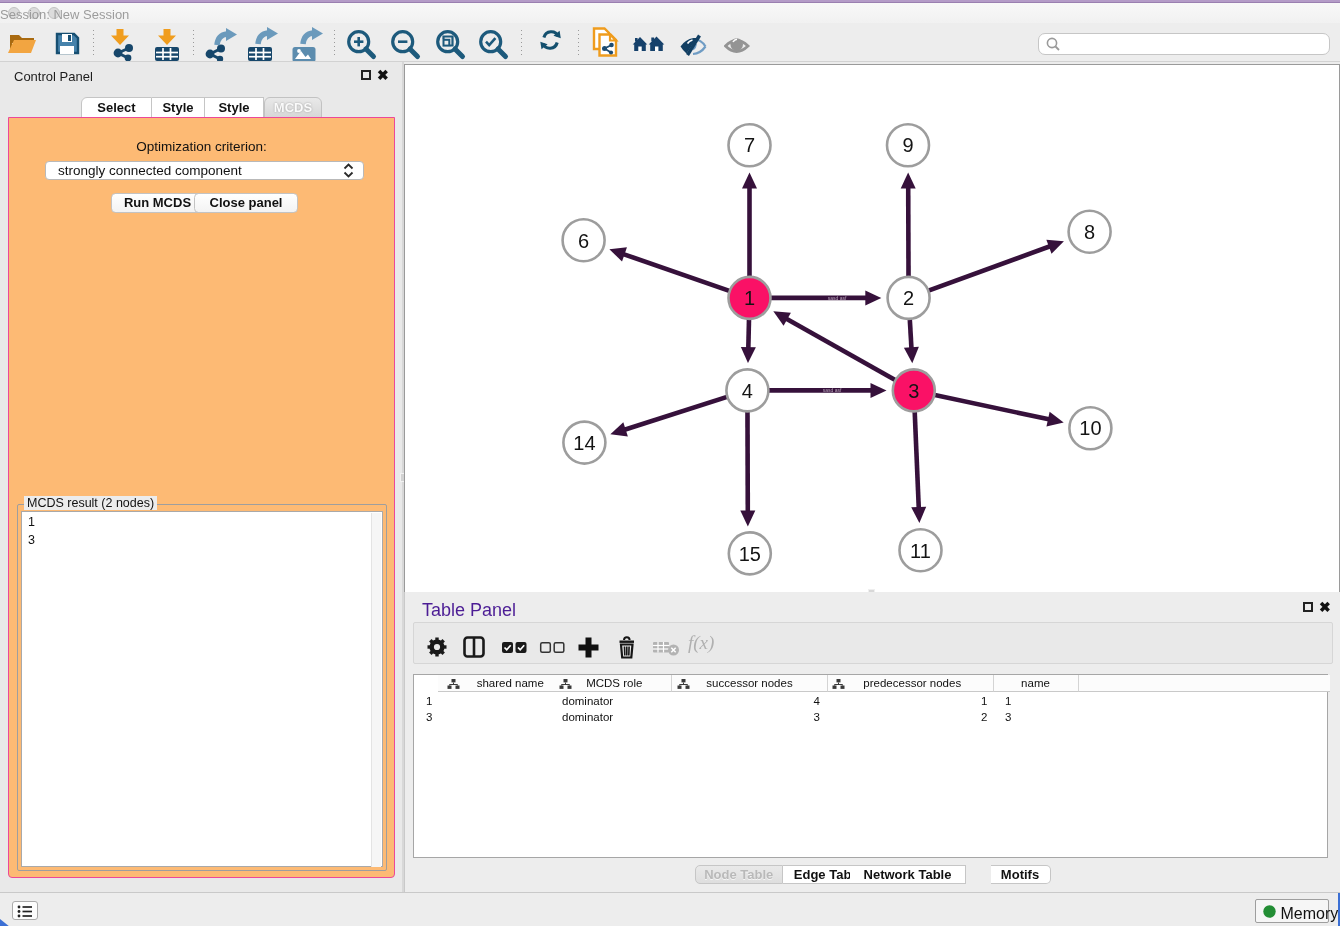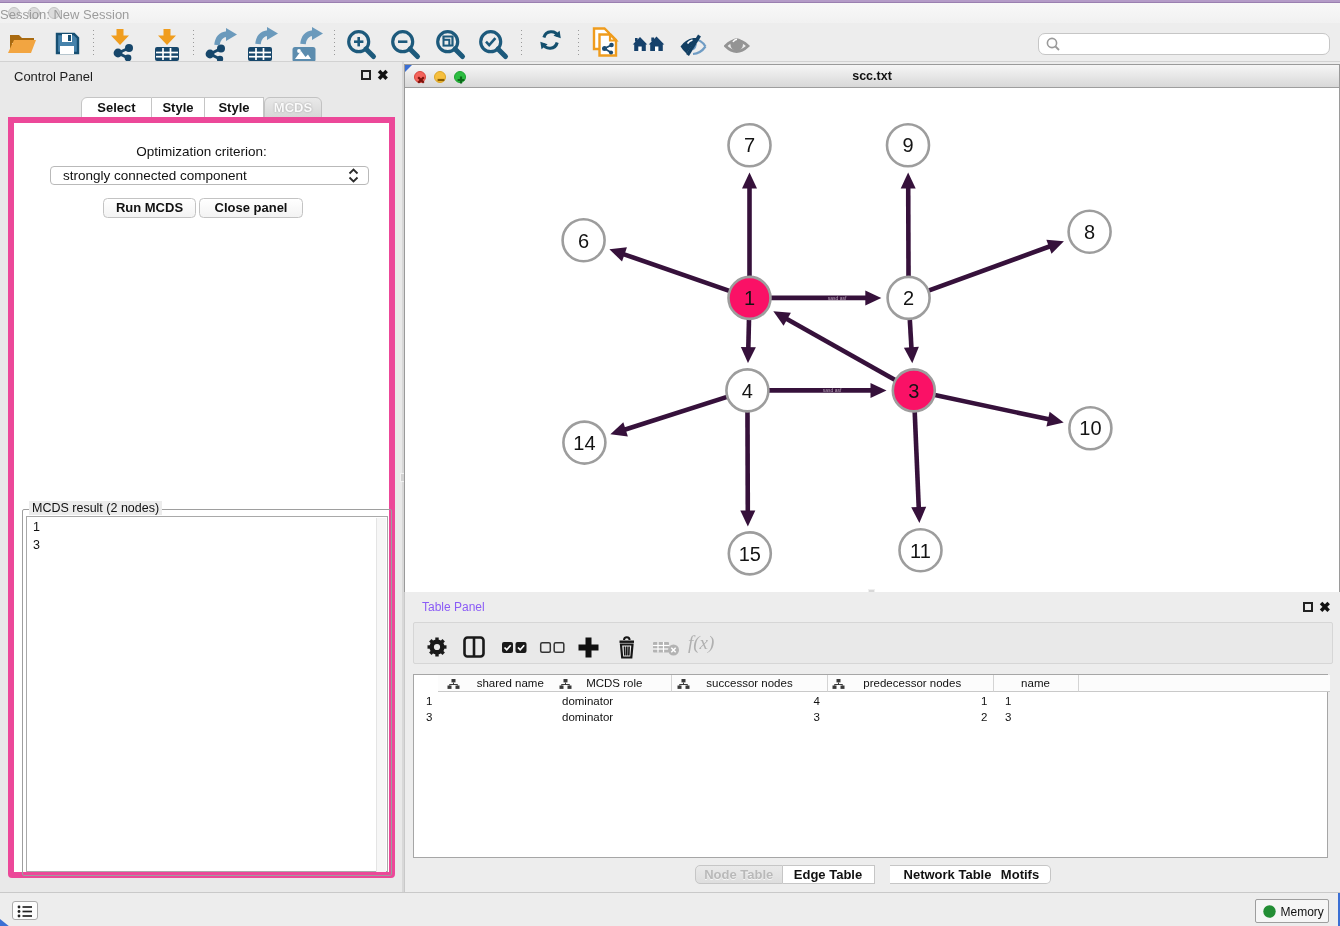--- a/index.html
+++ b/index.html
@@ -25,21 +25,21 @@
   #cpanel { left:0; top:62px; width:402px; height:830px; background:#e9e9e9; }
   #cpheader { position:absolute; left:0; top:4px; width:402px; height:24px; }
   #cpheader .t { position:absolute; left:14px; top:3px; font-size:13px; color:#1d1d1d; }
   .fbtn { position:absolute; width:10px; height:10px; border:2px solid #222; background:transparent; }
   .xbtn { position:absolute; font-size:14px; font-weight:bold; color:#111; line-height:12px; }
   .tab { position:absolute; top:35px; height:21px; background:#fff; border:1px solid #c5c5c5;
       font-size:13px; color:#111; text-align:center; line-height:19px; font-weight:bold; }
   #tab-mcds { background:linear-gradient(#e9e9e9,#d7d7d7); color:#fbfbfb;
       text-shadow:0 0 2px #9a9a9a; border-radius:6px 6px 0 0; border-color:#c2c2c2; }
   #cpcontent { position:absolute; left:8px; top:55px; width:387px; height:761px;
-      background:#ffffff; border:6px solid #ec4899; border-radius:0 0 4px 4px; }
+      background:#fdba74; border:1px solid #ec4899; border-radius:0 0 4px 4px; }
   #optlabel { position:absolute; left:0; top:21px; width:100%; text-align:center; font-size:13.5px; color:#111; }
   #combo { position:absolute; left:36px; top:43px; width:319px; height:19px; background:#fff;
       border:1px solid #b9b9b9; border-radius:4px; font-size:13.5px; color:#111; line-height:17px;
       padding-left:12px; }
   .btn { position:absolute; top:75px; height:20px; background:linear-gradient(#ffffff,#f3f3f3);
       border:1px solid #c3c3c3; border-radius:4.5px; font-size:13px; color:#111;
       text-align:center; line-height:18px; font-weight:bold; }
   #fieldset { position:absolute; left:8px; top:386px; width:370px; height:367px;
       border:1px solid #9e9e9e; border-radius:2px; }
   #fieldlegend { position:absolute; left:6px; top:-9px; background:#ececec; padding:0 3px;
@@ -49,35 +49,35 @@
   #fieldscroll { position:absolute; right:1px; top:1px; width:10px; height:354px; background:#f6f6f6;
       border-left:1px solid #e4e4e4; }
   
   #netwin { left:404px; top:64px; width:936px; height:528px; border:1px solid #9a9a9a; border-bottom:none; background:#fff; }
   #nettitle { position:absolute; left:0; top:0; width:934px; height:23px;
       background:linear-gradient(#f6f6f6,#d8d8d8); border-bottom:1px solid #9e9e9e; }
   #nettitle .t { position:absolute; width:100%; text-align:center; top:4px; font-size:12.5px; font-weight:bold; color:#111; }
   .mac { position:absolute; top:5.5px; width:12px; height:12px; border-radius:50%; }
   
   #tpanel { left:404px; top:592px; width:936px; height:300px; background:#ededed; border-left:1px solid #c9c9c9; }
-  #tpheader .t { position:absolute; left:17px; top:8px; font-size:12px; color:#8b5cf6; }
+  #tpheader .t { position:absolute; left:17px; top:8px; font-size:18px; color:#4c1d95; }
   #ttoolbar { position:absolute; left:8px; top:30px; width:920px; height:42px; background:#e9e9e9;
       border:1px solid #d6d6d6; border-radius:2px; }
   #tview { position:absolute; left:8px; top:82px; width:915px; height:184px; background:#fff;
       border:1px solid #a6a6a6; }
   .th { position:absolute; top:0; height:17px; background:#fcfcfc; border-right:1px solid #d4d4d4;
       border-bottom:1px solid #c9c9c9; font-size:11.5px; color:#111; }
   .th .lbl { position:absolute; top:2px; width:100%; text-align:center; }
   .td { position:absolute; height:16px; font-size:11.5px; color:#111; }
   .btab { position:absolute; top:273px; height:19px; background:#fff; border:1px solid #c6c6c6;
       font-size:13px; color:#111; text-align:center; line-height:17px; font-weight:bold; }
   
   #statusbar { left:0; top:892px; width:1340px; height:34px; background:#ededed; border-top:1px solid #c9c9c9; }
   #memorybtn { position:absolute; left:1254.5px; top:5.5px; width:74px; height:24px; background:#f6f6f6;
-      border:1px solid #9e9e9e; border-radius:2px; font-size:12px; color:#111; }
+      border:1px solid #9e9e9e; border-radius:2px; font-size:16px; color:#111; }
   #listbtn { position:absolute; left:12px; top:8px; width:26px; height:19px; background:#fdfdfd;
       border:1px solid #ababab; border-radius:3px; }
 </style>
 </head>
 <body>
 <div id="strip" class="abs"></div>
 <div id="titlebar" class="abs">
   <div class="tl" style="left:8px;"></div>
   <div class="tl" style="left:27.8px;"></div>
   <div class="tl" style="left:47.6px;"></div>
@@ -230,56 +230,34 @@
   <div class="tab" style="left:205px; width:59px; border-left:none;">Style</div>
   <div class="tab" id="tab-mcds" style="left:264px; width:58px;">MCDS</div>
   <div id="cpcontent">
     <div id="optlabel">Optimization criterion:</div>
     <div id="combo">strongly connected component
       <svg width="11" height="15" style="position:absolute;right:9px;top:1px;">
         <path d="M1.5 5.5 L5.5 1.5 L9.5 5.5" fill="none" stroke="#2a2a2a" stroke-width="1.8"></path>
         <path d="M1.5 9.5 L5.5 13.5 L9.5 9.5" fill="none" stroke="#2a2a2a" stroke-width="1.8"></path>
       </svg>
     </div>
-    <div class="btn" style="left:89px; width:93px;">Run MCDS</div>
+    <div class="btn" style="left:102px; width:93px;">Run MCDS</div>
     <div class="btn" style="left:185px; width:104px;">Close panel</div>
     <div id="fieldset">
       <div id="fieldlegend">MCDS result (2 nodes)</div>
       <div id="fieldwhite">
         <div style="position:absolute;left:6px;top:2px;line-height:17.5px;">1<br>3</div>
         <div id="fieldscroll"></div>
       </div>
     </div>
   </div>
 </div>
 <div class="abs" style="left:402px;top:62px;width:2px;height:830px;background:#d8d8d8;"></div>
 <div class="abs" style="left:399.5px;top:473px;width:5px;height:9px;background:#d2d2d2;border:1px solid #f2f2f2;"></div>
 <div id="netwin" class="abs">
-  <div id="nettitle">
-    <div class="mac" style="left:8.5px;background:#f4645c;border:0.5px solid #d8453c;">
-      <svg width="12" height="12">
-          <path d="M3.2 3.2 L8.8 8.8 M8.8 3.2 L3.2 8.8" stroke="#7d120b" stroke-width="2.2"></path>
-        </svg>
-    </div>
-    <div class="mac" style="left:29px;background:#f6bf3e;border:0.5px solid #dda625;">
-      <svg width="12" height="12">
-          <path d="M2.6 6 L9.4 6" stroke="#8a5d00" stroke-width="2.2"></path>
-        </svg>
-    </div>
-    <div class="mac" style="left:49px;background:#2cbd41;border:0.5px solid #1da331;">
-      <svg width="12" height="12">
-          <path d="M2.6 6 L9.4 6 M6 2.6 L6 9.4" stroke="#0b6b1a" stroke-width="2.2"></path>
-        </svg>
-    </div>
-    <div class="t">scc.txt</div>
-    <svg width="10" height="10" style="position:absolute;left:0;top:0;">
-        <path d="M0 0 L10 0 L0 10 Z" fill="none"></path>
-        <path d="M0 0 L7 0 L0 7 Z" fill="#3b6fd4"></path>
-      </svg>
-  </div>
   <svg width="934" height="503" viewBox="406 88 934 503" style="position:absolute;left:0;top:24px;">
     <defs>
       <marker id="arr" orient="auto" markerUnits="userSpaceOnUse" markerWidth="36" markerHeight="20" refX="-14" refY="0" viewBox="-18 -10 36 20">
         <path d="M0 0 L-16 -7.5 L-16 7.5 Z" fill="#36113b"></path>
       </marker>
     </defs>
     <g stroke="#36113b" stroke-width="4.6">
 <line x1="750.5" y1="296.9" x2="750.5" y2="185.5" marker-end="url(#arr)"></line>
 <line x1="750.5" y1="296.9" x2="623.6" y2="252.8" marker-end="url(#arr)"></line>
 <line x1="750.5" y1="296.9" x2="868.3" y2="296.9" marker-end="url(#arr)"></line>
@@ -444,21 +422,21 @@
     <div class="td" style="left:414px; top:20px; width:159.5px; text-align:right;">1</div>
     <div class="td" style="left:591px; top:20px;">1</div>
     <div class="td" style="left:12px; top:36px;">3</div>
     <div class="td" style="left:148px; top:36px;">dominator</div>
     <div class="td" style="left:258px; top:36px; width:148px; text-align:right;">3</div>
     <div class="td" style="left:414px; top:36px; width:159.5px; text-align:right;">2</div>
     <div class="td" style="left:591px; top:36px;">3</div>
   </div>
   <div class="btab" style="left:290px; width:87.5px; border-radius:5px 0 0 5px; background:linear-gradient(#e9e9e9,#dedede); color:#b9b9b9; text-shadow:0 1px 0 #f6f6f6;">Node Table</div>
   <div class="btab" style="left:377.5px; width:92px; border-left:none;">Edge Table</div>
-  <div class="btab" style="left:445px; width:116px; border-left:none;margin-left:40px;">Network Table</div>
+  <div class="btab" style="left:445px; width:116px; border-left:none;">Network Table</div>
   <div class="btab" style="left:585.5px; width:60px; border-left:none; border-radius:0 5px 5px 0;">Motifs</div>
 </div>
 <div id="statusbar" class="abs">
   <div id="listbtn">
     <svg width="24" height="17" style="position:absolute;left:1px;top:1px;">
       <g fill="#222">
           <circle cx="5" cy="4" r="1.4"></circle>
           <circle cx="5" cy="8.5" r="1.4"></circle>
           <circle cx="5" cy="13" r="1.4"></circle>
         </g>

